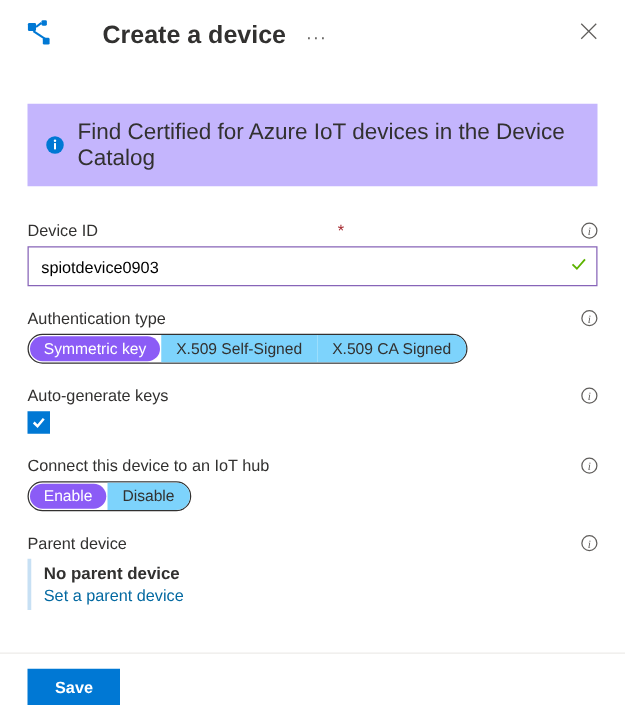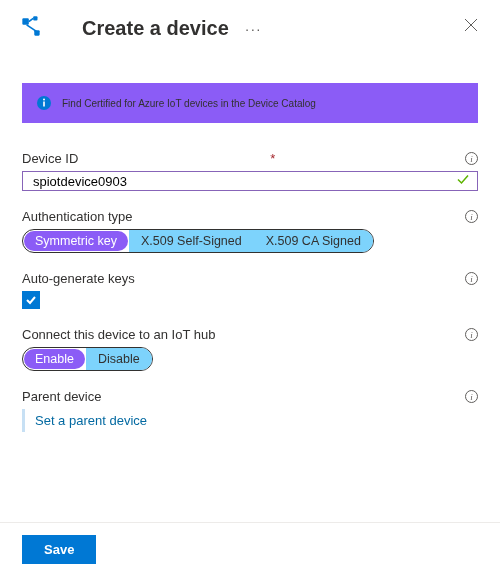--- a/index.html
+++ b/index.html
@@ -39,27 +39,27 @@
   }
   .close-x {
     position: absolute;
     right: 22px;
     top: 18px;
     cursor: pointer;
     color: #605e5c;
   }
   .close-x svg { width: 14px; height: 14px; }
   .info-bar {
-    background: #8b5cf6;
+    background: #c4b5fd;
     margin: 30px 0 28px 0;
     padding: 12px 14px;
     display: flex;
     align-items: center;
     gap: 10px;
-    font-size: 10px;
+    font-size: 18px;
     color: #323130;
   }
   .info-bar .info-icon {
     width: 16px; height: 16px; flex-shrink: 0;
     display: inline-flex; align-items: center; justify-content: center;
   }
   .field {
     margin-bottom: 18px;
   }
   .field-label {
@@ -87,21 +87,21 @@
   }
   .text-input-wrap {
     position: relative;
   }
   .text-input {
     width: 100%;
     padding: 6px 30px 6px 10px;
     font-size: 13px;
     border: 1px solid #605e5c;
     outline: none;
-    height: 20px;
+    height: 32px;
     border-color: #8764b8;
   }
   .valid-check {
     position: absolute;
     right: 8px;
     top: 50%;
     transform: translateY(-50%);
     color: #5db300;
   }
   .valid-check svg { width: 14px; height: 14px; }
@@ -260,20 +260,21 @@
       <div class="pill">Disable</div>
     </div>
   </div>
 
   <div class="field">
     <div class="field-label">
       <span>Parent device</span>
       <span class="help-icon">i</span>
     </div>
     <div class="parent-box">
+      <div class="parent-none">No parent device</div>
       <div class="parent-link">Set a parent device</div>
     </div>
   </div>
 
 </div>
 
 <div class="footer">
   <button class="save-btn">Save</button>
 </div>
 

